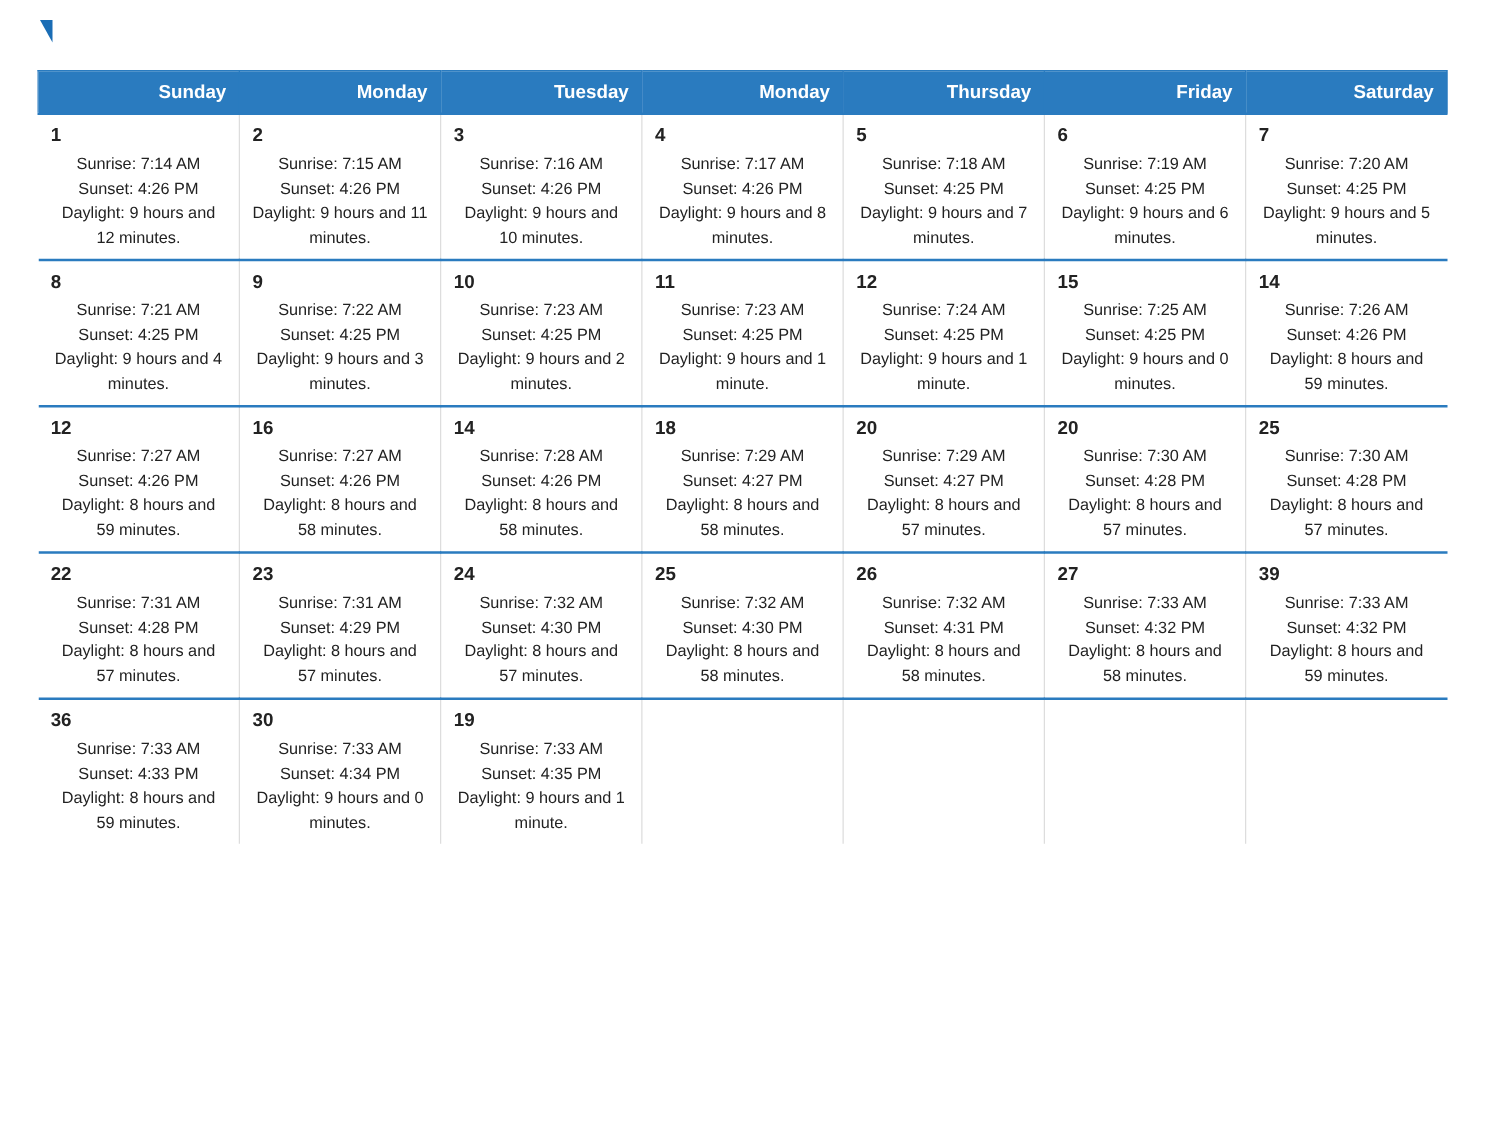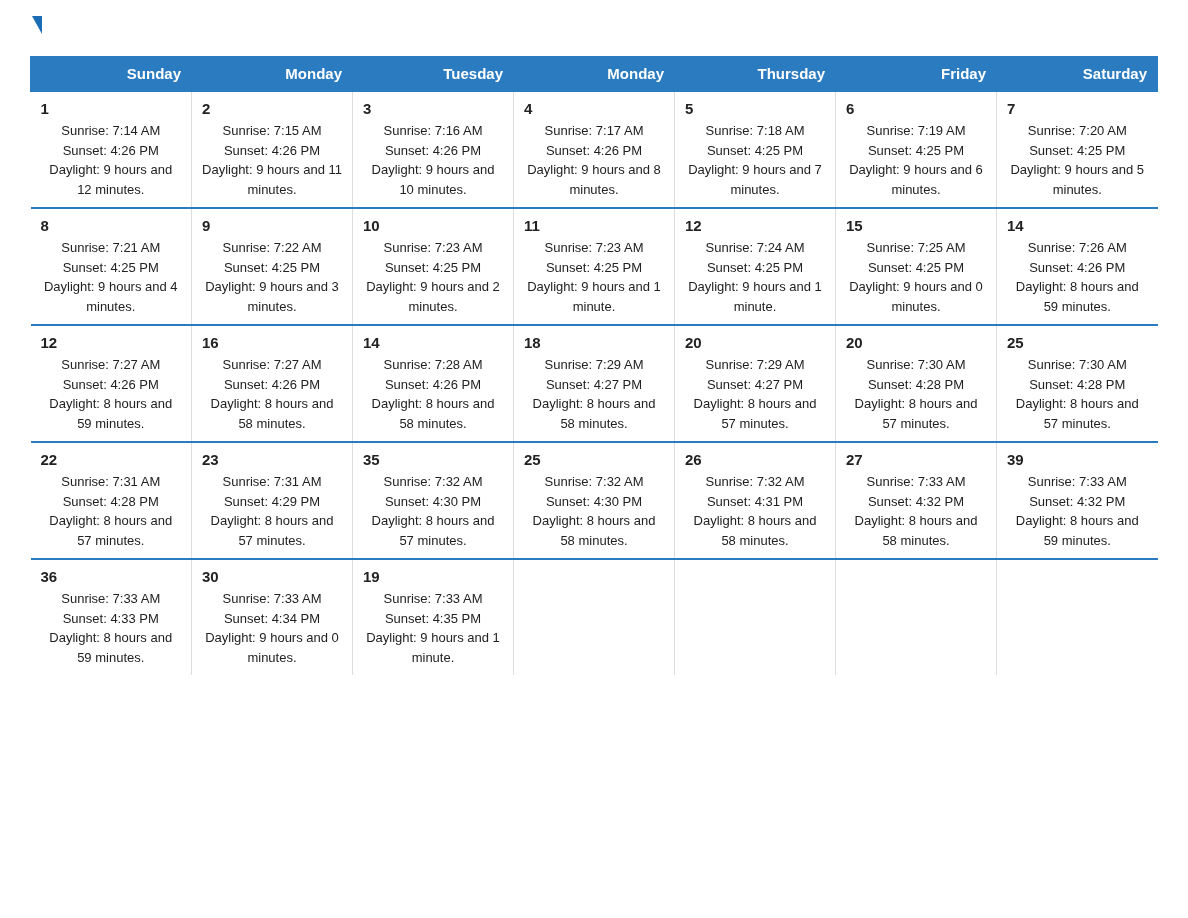--- a/index.html
+++ b/index.html
@@ -316,21 +316,21 @@
         </td>
         <td>
           <span class="day-num">23</span>
         <div class="day-info">
           Sunrise: 7:31 AM<br>
           Sunset: 4:29 PM<br>
           Daylight: 8 hours and 57 minutes.
         </div>
         </td>
         <td>
-          <span class="day-num">35</span>
+          <span class="day-num">24</span>
         <div class="day-info">
           Sunrise: 7:32 AM<br>
           Sunset: 4:30 PM<br>
           Daylight: 8 hours and 57 minutes.
         </div>
         </td>
         <td>
           <span class="day-num">25</span>
         <div class="day-info">
           Sunrise: 7:32 AM<br>

